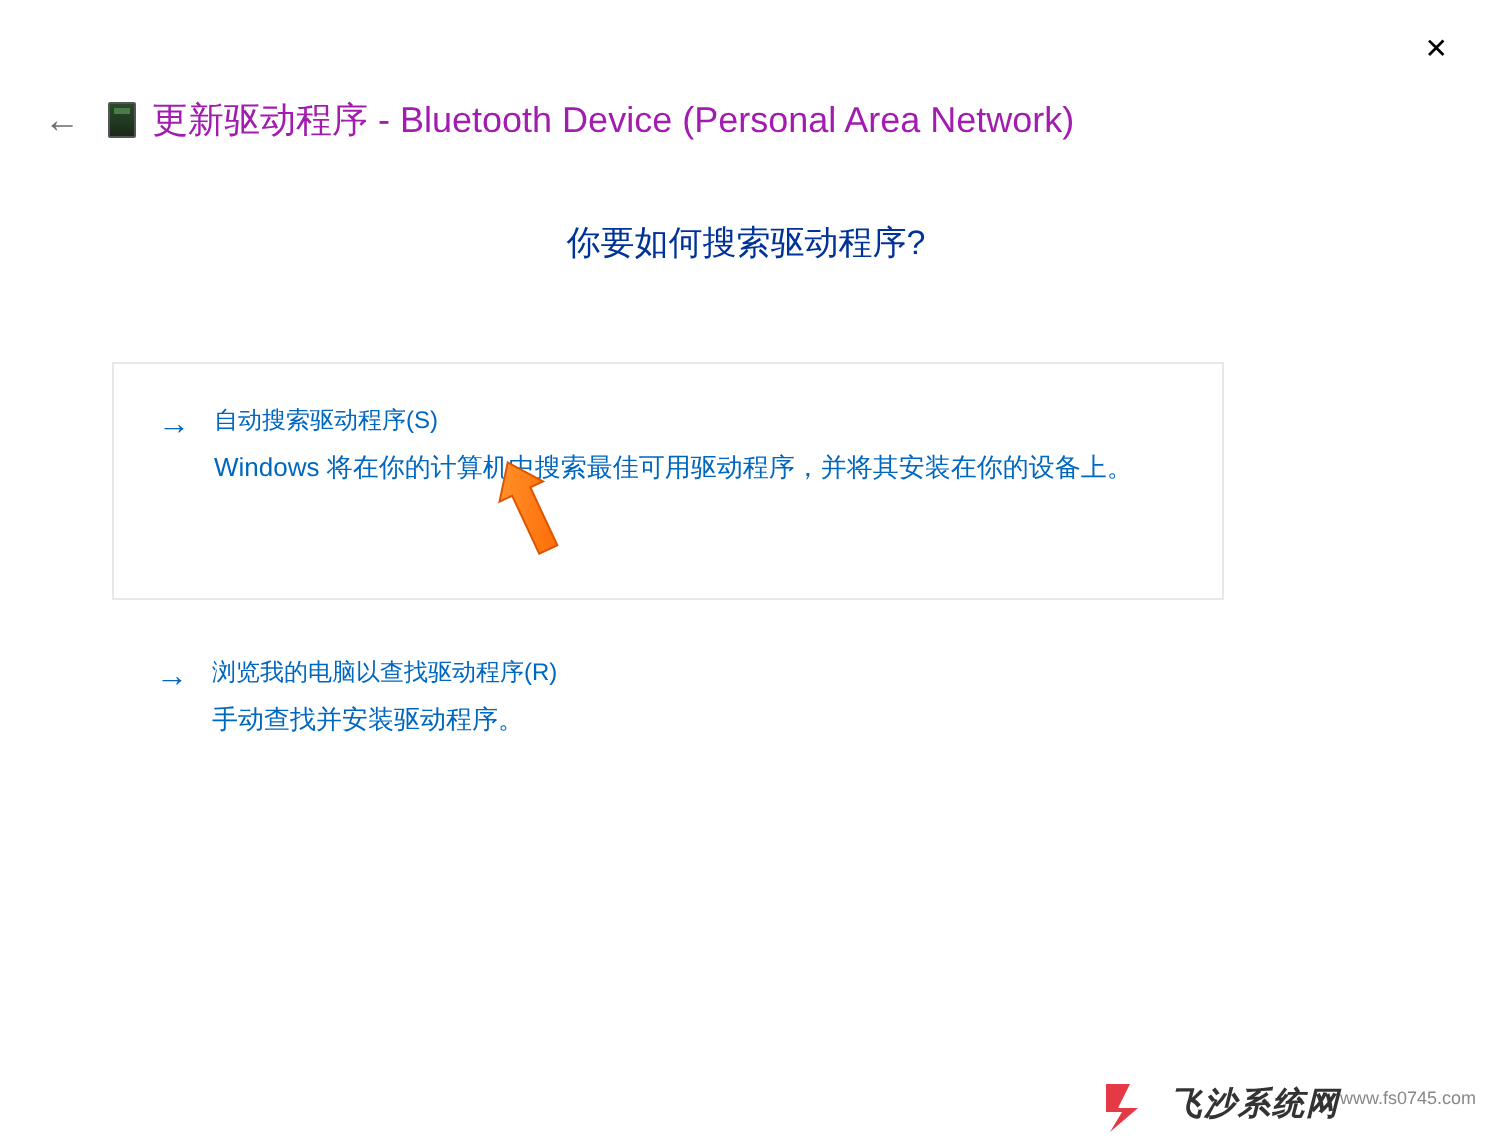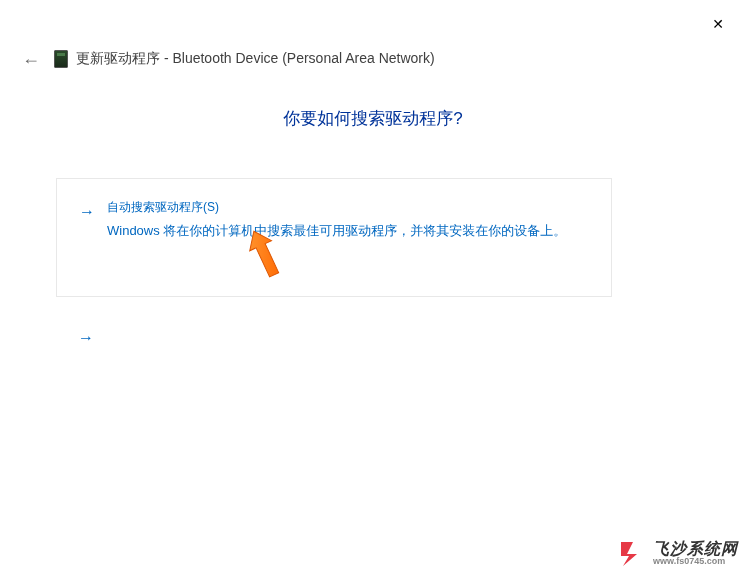--- a/index.html
+++ b/index.html
@@ -47,22 +47,22 @@
     .device-icon::after {
       content: '';
       position: absolute;
       top: 2px;
       left: 2px;
       right: 2px;
       height: 3px;
       background: #4a7a4a;
     }
     .header-title {
-      font-size: 14px;
-      color: #404040;
+      font-size: 18px;
+      color: #a21caf;
     }
     .content {
       padding: 38px 56px 0 56px;
     }
     .question {
       font-size: 17px;
       color: #003399;
       margin-bottom: 48px;
       text-align: center;
     }
@@ -118,35 +118,34 @@
       align-items: center;
       gap: 8px;
     }
     .wm-icon {
       width: 26px;
       height: 26px;
       position: relative;
     }
     .wm-text {
       display: flex;
-      flex-direction: column;
+      flex-direction: row;
       line-height: 1;
     }
     .wm-title {
       font-size: 16px;
       font-weight: bold;
       font-style: italic;
       color: #333;
       letter-spacing: 1px;
     }
     .wm-url {
       font-size: 9px;
       color: #888;
       margin-top: 0;
-      font-weight: bold;
     }
   </style>
 </head>
 <body>
 
 <div class="close-btn">
   <span>✕</span>
 </div>
 
 <div class="header">
@@ -163,20 +162,24 @@
       <span class="arrow-icon">→</span>
       <div class="option-text">
         <div class="option-title">自动搜索驱动程序(S)</div>
         <div class="option-desc">Windows 将在你的计算机中搜索最佳可用驱动程序，并将其安装在你的设备上。</div>
       </div>
     </div>
   </div>
 
   <div class="option-secondary">
     <span class="arrow-icon">→</span>
+    <div class="option-text">
+      <div class="option-title">浏览我的电脑以查找驱动程序(R)</div>
+      <div class="option-desc">手动查找并安装驱动程序。</div>
+    </div>
   </div>
 </div>
 
 <svg class="pointer-arrow" width="50" height="60" viewBox="0 0 50 60">
   <defs>
     <linearGradient id="arrowGrad" x1="0%" y1="0%" x2="100%" y2="100%">
       <stop offset="0%" stop-color="#ff9933"></stop>
       <stop offset="100%" stop-color="#ff6600"></stop>
     </linearGradient>
   </defs>

